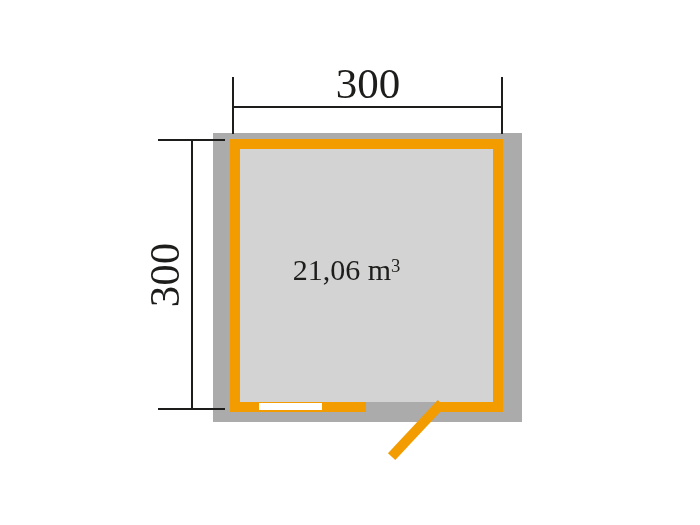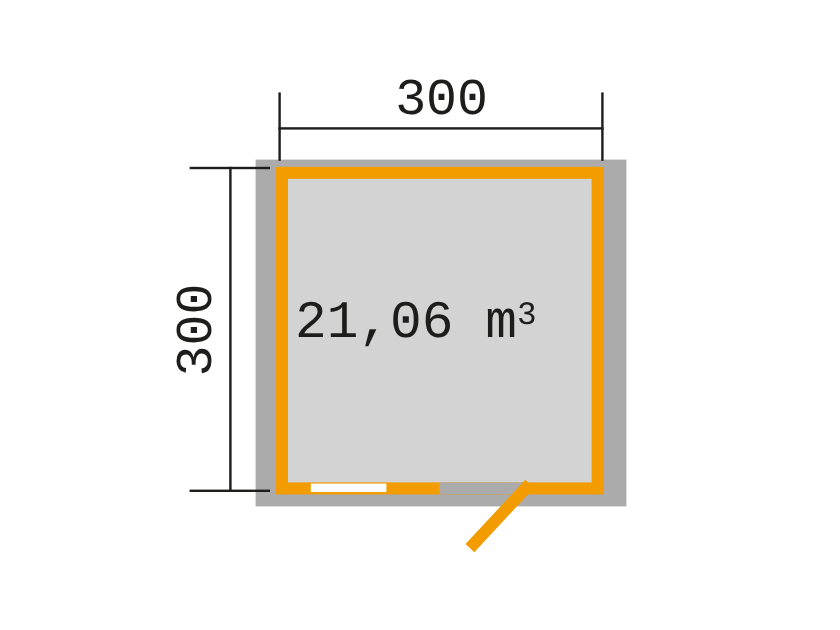--- a/index.html
+++ b/index.html
@@ -5,21 +5,21 @@
   html, body {
     margin: 0;
     padding: 0;
     background: #ffffff;
   }
   .canvas {
     position: relative;
     width: 700px;
     height: 525px;
     background: var(--background, #ffffff);
-    font-family: Liberation Mono, monospace;
+    font-family: Liberation Serif, serif;
     overflow: hidden;
   }
   
   .outer-wall {
     position: absolute;
     left: 213px; top: 133px;
     width: 309px; height: 289px;
     background: var(--outer_wall, #ababab);
   }
   .inner-wall {
@@ -81,21 +81,21 @@
     width: 122px; height: 44px;
     line-height: 44px;
     transform: rotate(-90deg);
   }
   .area-label {
     position: absolute;
     left: 230px; top: 251px;
     width: 233px;
     text-align: center;
     color: var(--dimension, #1d1d1b);
-    font-size: 44px;
+    font-size: 30px;
     line-height: 38px;
     white-space: nowrap;
   }
   .area-label sup {
     font-size: 0.62em;
     line-height: 0;
     position: relative;
     top: -0.42em;
     vertical-align: baseline;
   }

